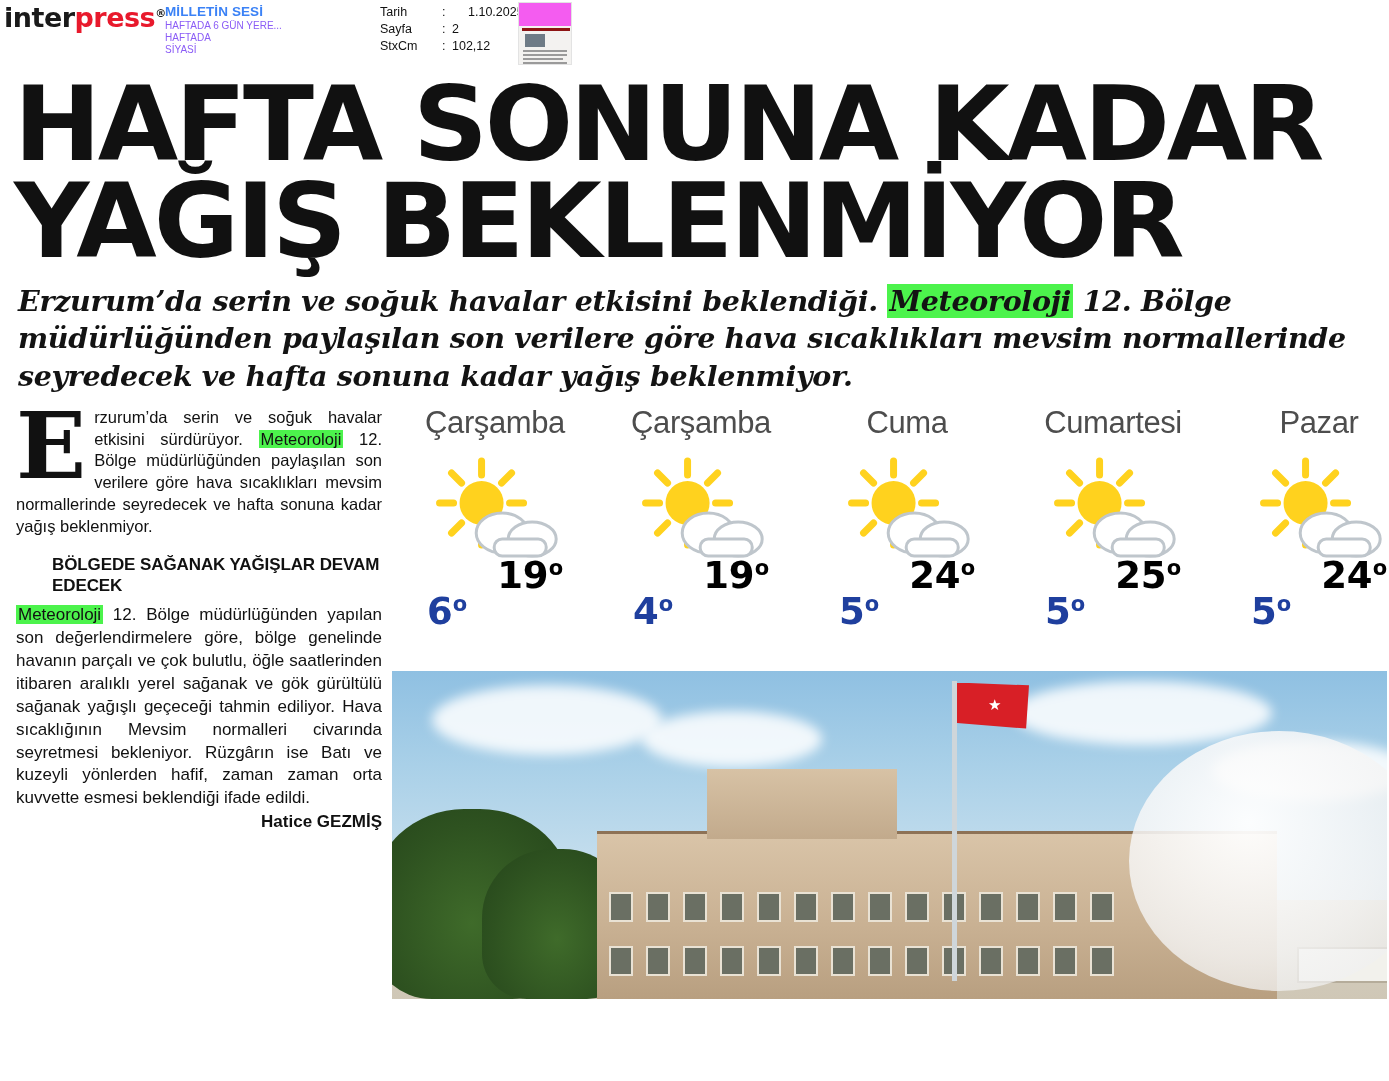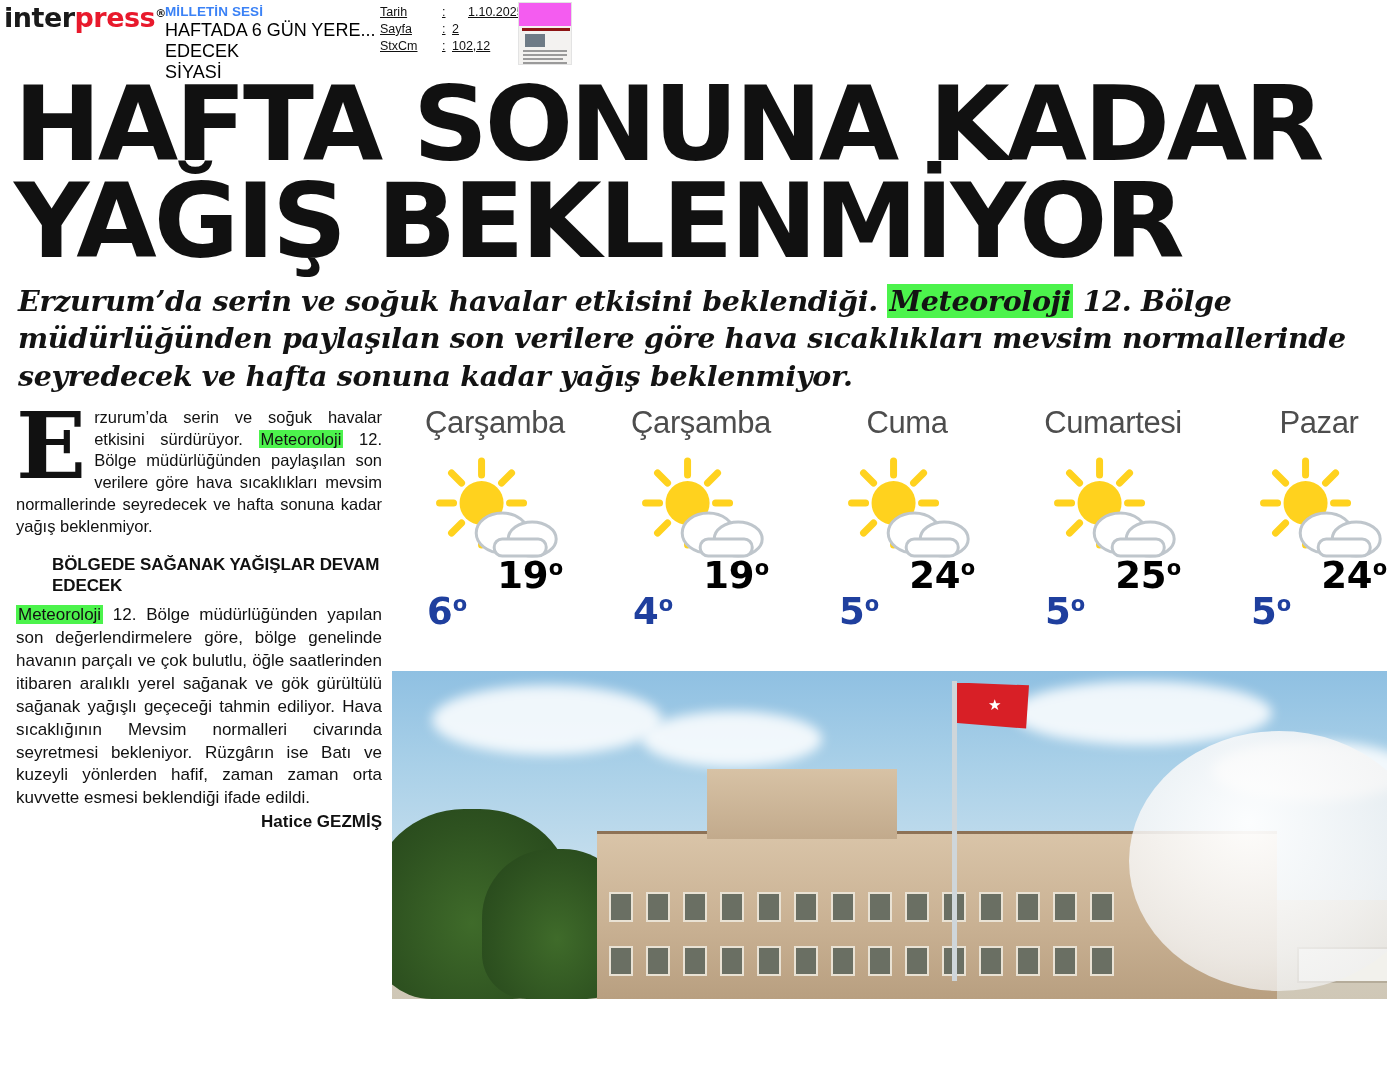--- a/index.html
+++ b/index.html
@@ -36,32 +36,32 @@
     left: 165px; top: 4px;
     line-height: 1.18;
   }
   .src-title {
     font-size: 13.5px;
     font-weight: 700;
     color: #3b82f6;
     letter-spacing: 0.1px;
   }
   .src-line {
-    font-size: 18px;
-    color: #000000;
+    font-size: 10px;
+    color: #8b5cf6;
   }
 
   .meta-block {
     position: absolute;
     left: 380px; top: 4px;
     font-size: 12.5px;
     color: #111;
     line-height: 1.35;
   }
-  .meta-row { display: flex; text-decoration: underline; }
+  .meta-row { display: flex; }
   .meta-label { width: 62px; }
   .meta-colon { width: 10px; }
   .meta-value { }
   .meta-value.date { padding-left: 16px; }
 
   .thumb {
     position: absolute;
     left: 518px; top: 2px;
     width: 54px; height: 63px;
     background: #ffffff;
@@ -316,21 +316,21 @@
 <body>
 
 <div class="topbar">
   <div class="logo">
     <span class="inter">inter</span><span class="press">press</span><span class="reg">®</span>
   </div>
 
   <div class="src-block">
     <div class="src-title">MİLLETİN SESİ</div>
     <div class="src-line">HAFTADA 6 GÜN YERE...</div>
-    <div class="src-line">EDECEK</div>
+    <div class="src-line">HAFTADA</div>
     <div class="src-line">SİYASİ</div>
   </div>
 
   <div class="meta-block">
     <div class="meta-row">
       <span class="meta-label">Tarih</span>
       <span class="meta-colon">:</span>
       <span class="meta-value date">1.10.2025</span>
     </div>
     <div class="meta-row">

